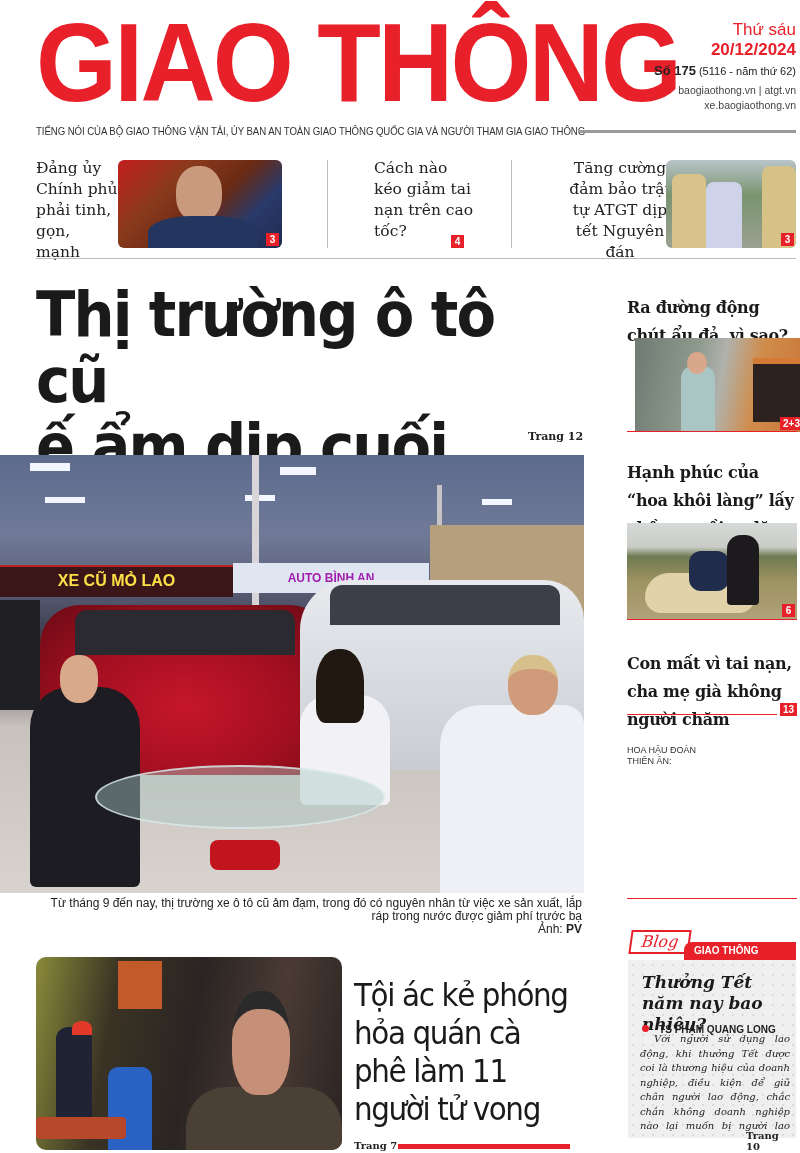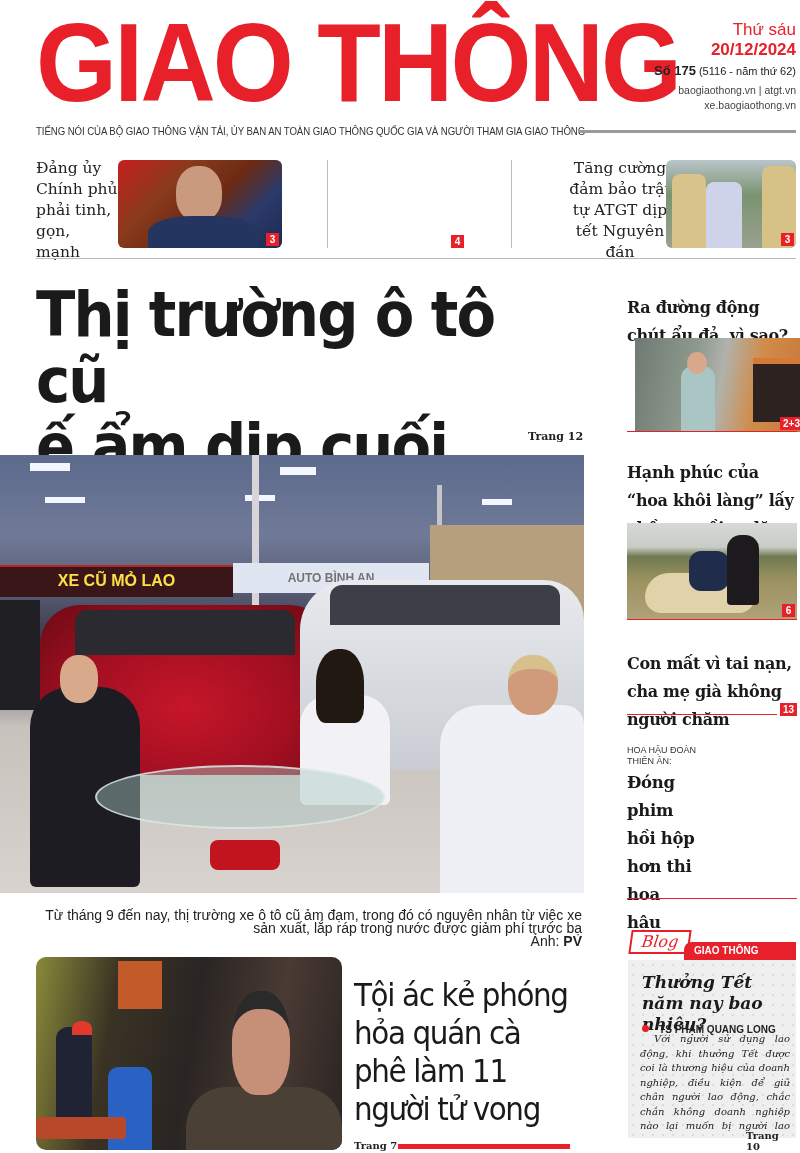--- a/index.html
+++ b/index.html
@@ -27,22 +27,22 @@
   .thumb { border-radius: 6px; overflow: hidden; }
   .page-tag { position: absolute; background: #e8202a; color: #fff; font-family: "Liberation Sans", sans-serif;
     font-weight: bold; font-size: 10px; line-height: 13px; padding: 0 3px; min-width: 13px; text-align: center; }
   .vdiv { width: 1px; background: #bbb; }
   .hrule { height: 1px; background: #bbb; }
 
   
   .lead-headline { left: 36px; top: 282px; width: 560px; font-family: "DejaVu Sans", sans-serif; font-weight: bold;
     font-size: 62px; line-height: 66px; letter-spacing: -2px; color: #1a1a1a; transform: scaleX(0.93); transform-origin:left; }
   .page-ref { font-family: "DejaVu Serif", serif; font-weight: bold; font-size: 11px; color: #222; }
-  .caption { left: 36px; top: 897px; width: 546px; font-family: "Liberation Sans", sans-serif; font-size: 14px;
-    color: #222; text-align: right; line-height: 13px; margin-top: 12px; }
+  .caption { left: 36px; top: 897px; width: 546px; font-family: "Liberation Sans", sans-serif; font-size: 12px;
+    color: #222; text-align: right; line-height: 13px; }
 
   
   .side-headline { font-weight: bold; font-size: 16px; line-height: 28px; color: #1a1a1a; letter-spacing: -0.3px; }
   .red-rule { height: 2px; background: #e8202a; }
 
   
   .blog-box { left: 628px; top: 960px; width: 168px; height: 178px; background: #efefef;
     background-image: radial-gradient(#dcdcdc 1px, transparent 1px); background-size: 10px 10px; }
   .blog-title { font-style: italic; font-weight: bold; font-size: 17px; line-height: 21px; color: #1a1a1a; }
   .blog-author { font-family: "Liberation Sans", sans-serif; font-weight: bold; font-size: 10px; color: #222; }
@@ -75,20 +75,21 @@
 <div class="abs" style="left:36px;top:158px;width:250px;height:92px;">
   <div class="abs teaser-text" style="left:0;top:0;width:82px;">Đảng ủy Chính phủ phải tinh, gọn, mạnh</div>
   <div class="abs thumb" style="left:82px;top:2px;width:164px;height:88px;background:linear-gradient(135deg,#c41f1f 0%,#8a3a1c 30%,#6b2a14 55%,#2a3a6a 75%,#1f2a4f 100%);">
     <div class="abs" style="left:58px;top:6px;width:46px;height:56px;border-radius:45%;background:#c99a7d;"></div>
     <div class="abs" style="left:30px;top:56px;width:110px;height:40px;border-radius:40% 40% 0 0;background:#243660;"></div>
     <span class="page-tag" style="right:3px;bottom:2px;">3</span>
   </div>
 </div>
 <div class="abs vdiv" style="left:327px;top:160px;height:88px;"></div>
 <div class="abs" style="left:374px;top:158px;width:110px;height:92px;">
+  <div class="abs teaser-text" style="left:0;top:0;width:100px;">Cách nào kéo giảm tai nạn trên cao tốc?</div>
   <span class="page-tag" style="left:77px;top:77px;">4</span>
 </div>
 <div class="abs vdiv" style="left:511px;top:160px;height:88px;"></div>
 <div class="abs" style="left:558px;top:158px;width:240px;height:92px;">
   <div class="abs teaser-text" style="left:7px;top:0;width:110px;text-align:center;">Tăng cường đảm bảo trật tự ATGT dịp tết Nguyên đán</div>
   <div class="abs thumb" style="left:108px;top:2px;width:130px;height:88px;background:linear-gradient(180deg,#b9c4c9 0%,#7a9470 40%,#9aa090 100%);">
     <div class="abs" style="left:6px;top:14px;width:34px;height:74px;background:#d8c48a;border-radius:8px 8px 0 0;"></div>
     <div class="abs" style="left:40px;top:22px;width:36px;height:66px;background:#cfd3ea;border-radius:8px 8px 0 0;"></div>
     <div class="abs" style="left:96px;top:6px;width:34px;height:82px;background:#d6c286;border-radius:8px 8px 0 0;"></div>
     <span class="page-tag" style="right:2px;bottom:2px;">3</span>
@@ -112,21 +113,21 @@
 
   <div class="abs" style="left:252px;top:0;width:7px;height:240px;background:#d8d4d8;"></div>
   <div class="abs" style="left:437px;top:30px;width:5px;height:110px;background:#c7c4c8;"></div>
 
   <div class="abs" style="left:430px;top:70px;width:154px;height:95px;background:#b59f7d;"></div>
 
   <div class="abs" style="left:0;top:110px;width:233px;height:32px;background:#3a1618;border-top:2px solid #b22;">
     <span style="display:block;color:#fde047;font-family:'Liberation Sans',sans-serif;font-weight:bold;font-size:16px;text-align:center;line-height:28px;">XE CŨ MỎ LAO</span>
   </div>
   <div class="abs" style="left:233px;top:108px;width:196px;height:30px;background:#dfe6f2;">
-    <span style="display:block;color:#737373;font-family:'Liberation Sans',sans-serif;font-weight:bold;font-size:12px;text-align:center;line-height:30px;">AUTO BÌNH AN</span>
+    <span style="display:block;color:#a21caf;font-family:'Liberation Sans',sans-serif;font-weight:bold;font-size:12px;text-align:center;line-height:30px;">AUTO BÌNH AN</span>
   </div>
 
   <div class="abs" style="left:40px;top:150px;width:290px;height:170px;background:radial-gradient(ellipse at 50% 60%,#c6162a 0%,#a00f20 55%,#6a0a14 100%);border-radius:40px 40px 10px 10px;"></div>
   <div class="abs" style="left:75px;top:155px;width:220px;height:45px;background:#2b2a30;border-radius:12px 12px 0 0;"></div>
   <div class="abs" style="left:300px;top:125px;width:284px;height:190px;background:linear-gradient(180deg,#e8eaee,#c9cdd3);border-radius:50px 40px 10px 10px;"></div>
   <div class="abs" style="left:330px;top:130px;width:230px;height:40px;background:#3c3f48;border-radius:12px 12px 0 0;"></div>
   <div class="abs" style="left:0;top:145px;width:40px;height:110px;background:#1f1f24;"></div>
 
   <div class="abs" style="left:30px;top:232px;width:110px;height:200px;background:#1c1c22;border-radius:40px 40px 6px 6px;"></div>
   <div class="abs" style="left:60px;top:200px;width:38px;height:48px;background:#d8a98b;border-radius:45%;"></div>
@@ -169,21 +170,20 @@
 </div>
 
 <div class="abs" style="left:627px;top:650px;width:170px;height:66px;">
   <div class="side-headline">Con mất vì tai nạn, cha mẹ già không người chăm</div>
   <span class="page-tag" style="right:0;bottom:0;">13</span>
   <div class="abs red-rule" style="left:0;top:64px;width:150px;height:1px;"></div>
 </div>
 
 <div class="abs" style="left:627px;top:745px;width:170px;height:155px;">
   <div style="font-family:'Liberation Sans',sans-serif;font-size:9px;line-height:11px;width:70px;color:#333;">HOA HẬU ĐOÀN THIÊN ÂN:</div>
-  <div class="side-headline" style="width:70px;font-size:16.5px;margin-top:2px;">Đóng phim hồi hộp hơn thi hoa hậu</div>
   <div class="abs red-rule" style="left:0;top:153px;width:170px;height:1px;"></div>
 </div>
 
 <div class="abs" style="left:628px;top:928px;width:168px;height:34px;">
   <div class="abs" style="left:2px;top:2px;width:60px;height:24px;background:#fff;border:2px solid #e8202a;transform:skewX(-8deg);">
     <span style="display:block;text-align:center;color:#e8202a;font-family:'DejaVu Serif',serif;font-style:italic;font-size:16px;line-height:20px;">Blog</span>
   </div>
   <div class="abs" style="left:56px;top:14px;width:112px;height:18px;background:#e8202a;border-radius:8px 0 0 0;">
     <span style="display:block;color:#fff;font-family:'Liberation Sans',sans-serif;font-weight:bold;font-size:10px;line-height:18px;padding-left:10px;">GIAO THÔNG</span>
   </div>

